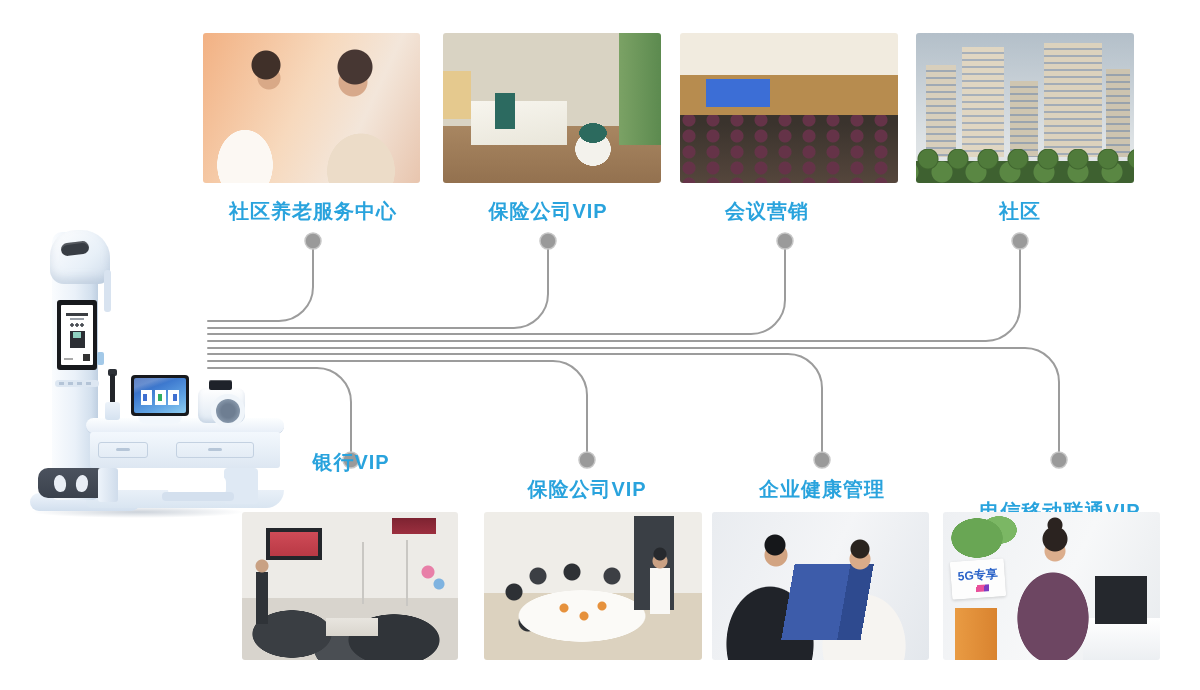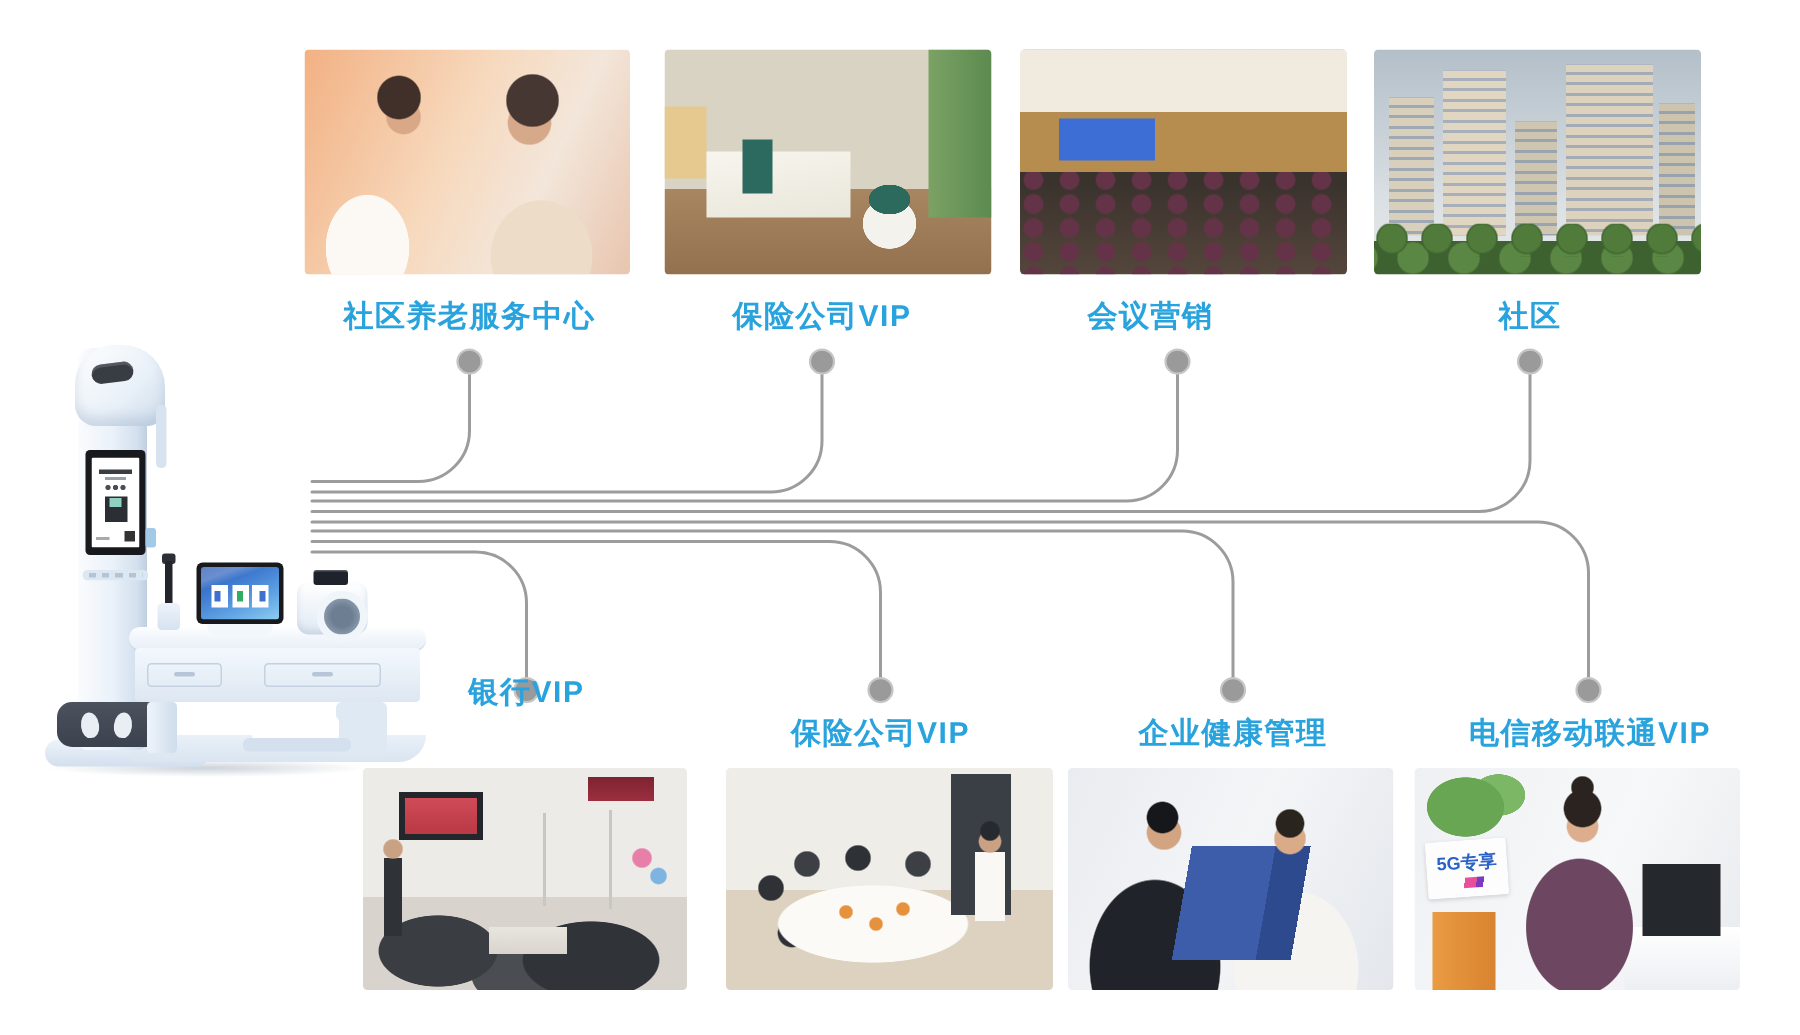--- a/index.html
+++ b/index.html
@@ -220,21 +220,21 @@
   <div class="photo p4" style="left:916px;top:33px;width:218px;height:150px;"></div>
 
   <div class="label" style="left:313px;top:199px;">社区养老服务中心</div>
   <div class="label" style="left:548px;top:199px;">保险公司VIP</div>
   <div class="label" style="left:767px;top:199px;">会议营销</div>
   <div class="label" style="left:1020px;top:199px;">社区</div>
 
   <div class="label" style="left:351px;top:450px;">银行VIP</div>
   <div class="label" style="left:587px;top:477px;">保险公司VIP</div>
   <div class="label" style="left:822px;top:477px;">企业健康管理</div>
-  <div class="label" style="left:1060px;top:477px;">电信移动联通VIP</div>
+  <div class="label" style="left:1060px;top:499px;">电信移动联通VIP</div>
 
   <div class="photo p5" style="left:242px;top:512px;width:216px;height:148px;"></div>
   <div class="photo p6" style="left:484px;top:512px;width:218px;height:148px;"></div>
   <div class="photo p7" style="left:712px;top:512px;width:217px;height:148px;"></div>
   <div class="photo p8" style="left:943px;top:512px;width:217px;height:148px;">
     <div class="sign">5G专享</div>
   </div>
 
   <div class="kiosk">
     <div class="k-shadow"></div>

